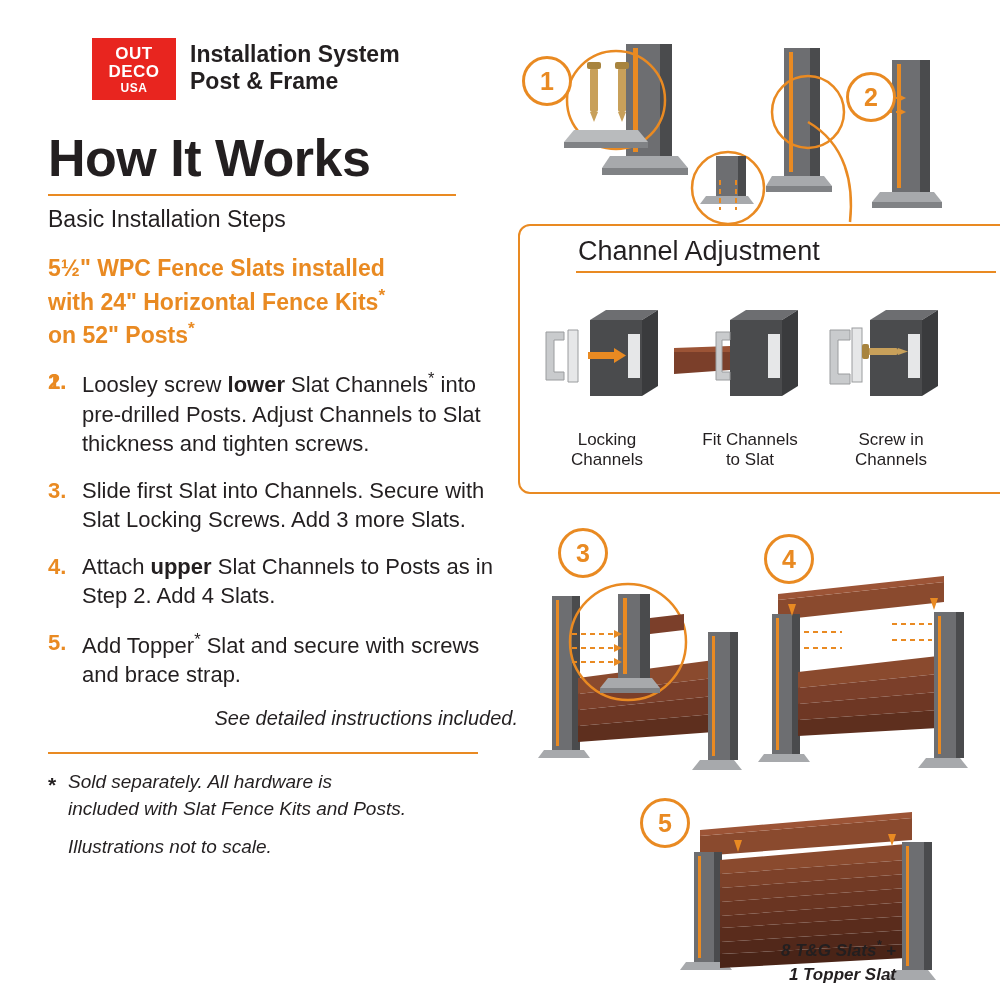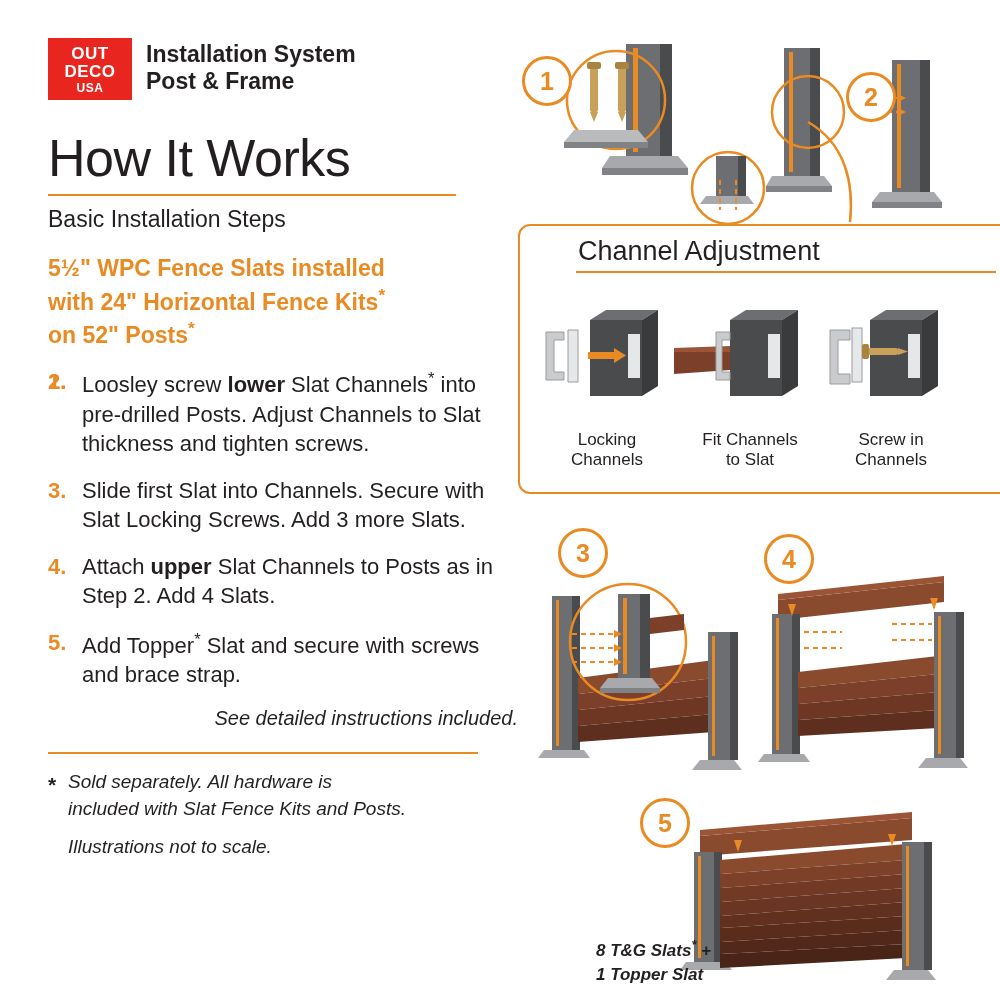--- a/index.html
+++ b/index.html
@@ -24,20 +24,21 @@
   .left {
     position: absolute;
     left: 48px;
     top: 38px;
     width: 470px;
   }
   .brandrow {
     display: flex;
     align-items: flex-start;
     gap: 14px;
+    margin-left: 44px;
   }
   .logo {
     width: 84px;
     height: 62px;
     background: #e8251f;
     color: #ffffff;
     display: flex;
     flex-direction: column;
     align-items: center;
     justify-content: center;
@@ -50,21 +51,21 @@
   .logo .l3 { font-size: 12px; margin-top: 2px; }
   .brandtext {
     color: #231f20;
     font-size: 23px;
     font-weight: bold;
     line-height: 1.18;
     padding-top: 3px;
   }
   h1.howitworks {
     font-size: 52px;
-    font-weight: normal;
+    font-weight: bold;
     margin: 28px 0 0 0;
     letter-spacing: -0.5px;
     color: #231f20;
   }
   .rule {
     height: 2px;
     background: #e98a22;
     width: 408px;
     margin: 6px 0 10px 0;
   }
@@ -171,21 +172,21 @@
   }
   .cap {
     position: absolute;
     text-align: center;
     font-size: 17px;
     line-height: 1.2;
     color: #231f20;
   }
   .bottomcap {
     position: absolute;
-    text-align: left;
+    text-align: right;
     font-size: 17px;
     font-style: italic;
     font-weight: bold;
     line-height: 1.45;
     color: #231f20;
     width: 300px;
   }
   svg { display: block; }
   .svgwrap { position: absolute; }
 </style>

